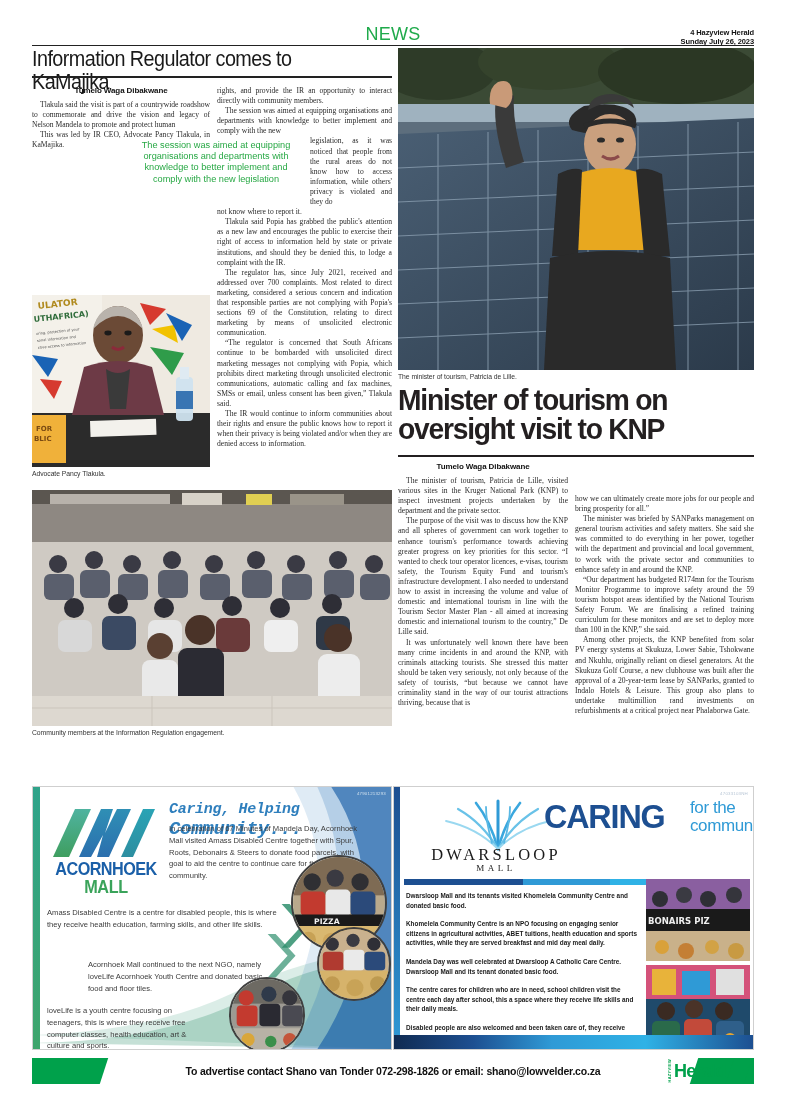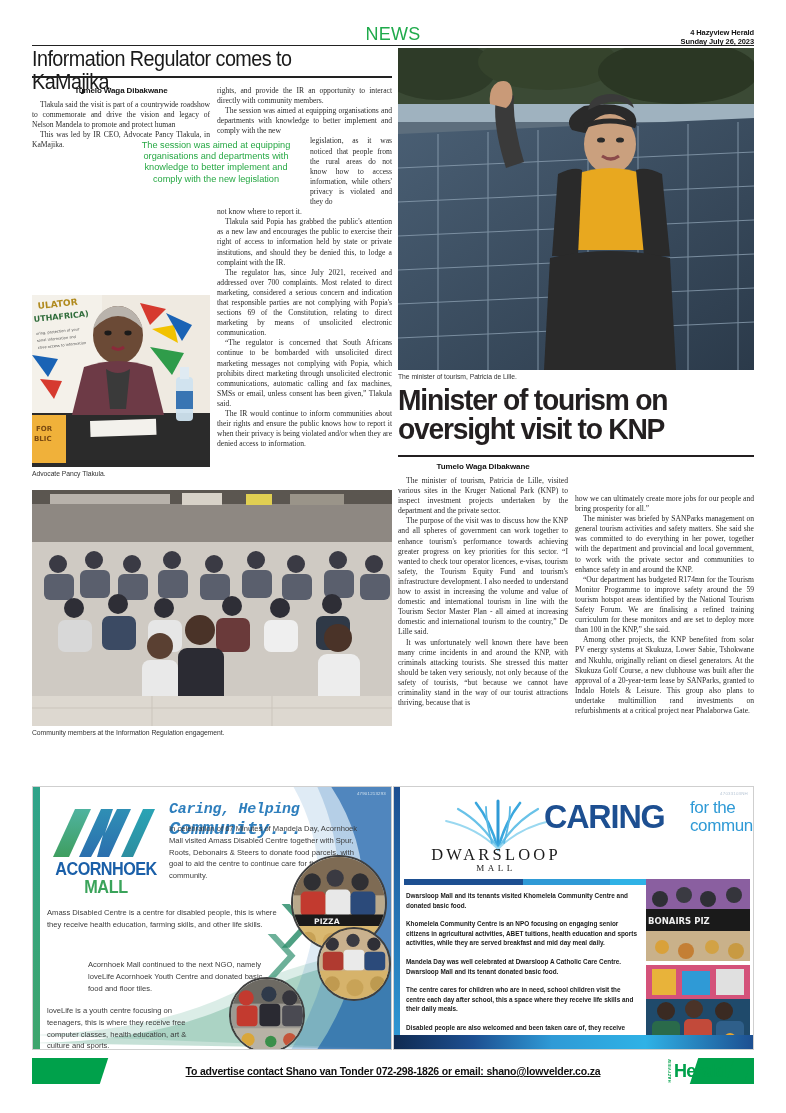--- a/index.html
+++ b/index.html
@@ -213,21 +213,21 @@
     background:#00a14b; overflow:hidden;
   }
   .footer-white {
     position:absolute; left:72px; top:0; width:590px; height:26px; background:#fff;
     transform: skewX(-18deg);
   }
   .footer-text {
     position:absolute; left:0; top:0; width:722px; height:26px;
     display:flex; align-items:center; justify-content:center;
     font-family:"Liberation Sans", sans-serif; font-weight:bold;
-    font-size:10.5px; color:#111; letter-spacing:-0.2px; text-decoration:underline;
+    font-size:10.5px; color:#111; letter-spacing:-0.2px; 
   }
   .footer-logo {
     position:absolute; right:26px; top:2px; height:22px;
     display:flex; align-items:center; gap:2px;
   }
   .footer-logo .kicker {
     font-family:"Liberation Sans", sans-serif; font-size:4px;
     font-weight:bold; color:#00a14b; writing-mode:vertical-rl;
     transform:rotate(180deg); letter-spacing:0.3px;
   }

